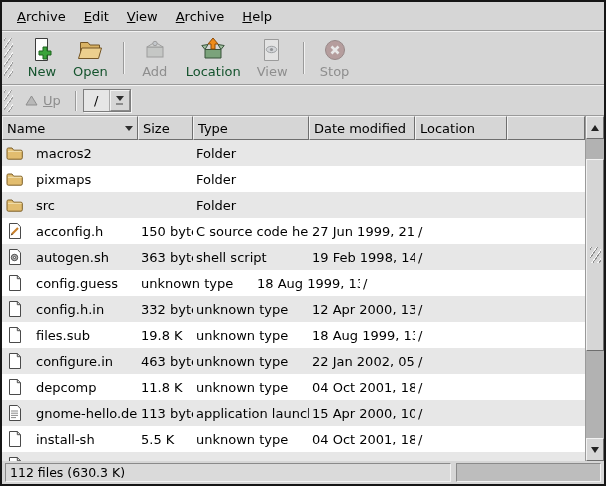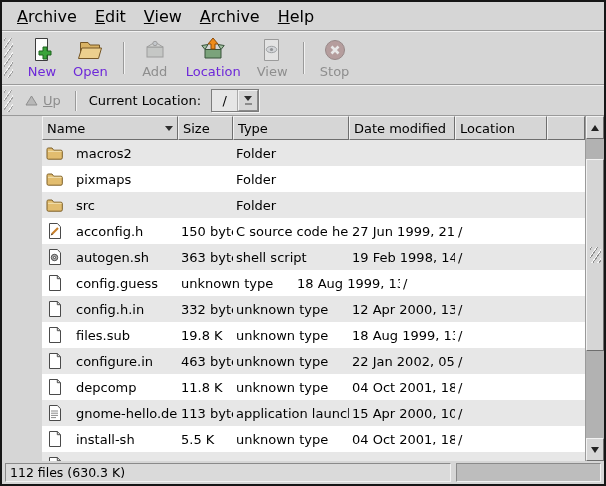--- a/index.html
+++ b/index.html
@@ -10,38 +10,38 @@
     width:606px; height:486px;
     border:2px solid #161616;
     background:var(--window_bg,#d6d6d6);
     position:relative; overflow:hidden;
     display:flex; flex-direction:column;
   }
 
   
   .menubar{ height:28px; display:flex; align-items:center; padding-left:6px; }
   .menu-item{
-    display:inline-block; font-size:16px; color:#000;
+    display:inline-block; font-size:13px; color:#000;
     padding:4px 9px; cursor:default;
   }
   .menu-item::first-letter{ text-decoration:underline; }
   .groove{ height:2px; border-top:1px solid #9a9a9a; border-bottom:1px solid #f2f2f2; }
 
   
   .toolbar{ height:52px; display:flex; align-items:center; padding:2px 4px 2px 2px; }
   .drag-handle{
     width:9px; height:40px; margin-right:6px;
     background:repeating-linear-gradient(125deg,#f2f2f2 0 1px,#a0a0a0 1px 2px,transparent 2px 5px);
   }
   .tbtn{
     display:flex; flex-direction:column; align-items:center; justify-content:center;
     min-width:46px; padding:1px 7px; height:48px; border:1px solid transparent; cursor:default;
   }
   .ticon{ height:27px; display:flex; align-items:center; }
-  .tlabel{ font-size:13px; color:#6d28d9; line-height:16px; }
+  .tlabel{ font-size:13px; color:#14532d; line-height:16px; }
   .tbtn.disabled .tlabel{ color:var(--disabled_text,#8e8e8e); }
   .tbtn.disabled .ticon{ opacity:.45; filter:grayscale(45%); }
   .tsep{ width:2px; height:32px; margin:0 7px;
          border-left:1px solid #9a9a9a; border-right:1px solid #f2f2f2; }
 
   
   .locationbar{ height:29px; display:flex; align-items:center; padding:0 4px 0 2px; }
   .locationbar .drag-handle{ height:22px; margin-right:4px; }
   .up-button{ display:flex; align-items:center; gap:5px; padding:3px 8px; cursor:default; }
   .up-label{ display:inline-block; font-size:13px; color:var(--disabled_text,#8e8e8e); }
@@ -59,21 +59,21 @@
   }
   .combo-btn{
     width:20px; display:flex; flex-direction:column; align-items:center; justify-content:center;
     background:var(--window_bg,#d6d6d6);
     border:1px solid; border-color:#f2f2f2 #8a8a8a #8a8a8a #f2f2f2;
   }
   .tri-down{ width:0; height:0; border-left:4px solid transparent; border-right:4px solid transparent; border-top:5px solid #2e2e2e; }
   .combo-btn .bar{ width:7px; height:2px; background:#8c8c8c; margin-top:2px; }
 
   
-  .list-area{ flex:1; display:flex; overflow:hidden; border-top:1px solid #9a9a9a;padding-left:40px; }
+  .list-area{ flex:1; display:flex; overflow:hidden; border-top:1px solid #9a9a9a; }
   .list-main{ flex:1; display:flex; flex-direction:column; overflow:hidden; background:#fff; }
   .lheader{ display:flex; height:24px; flex:none; }
   .hcell{
     background:var(--window_bg,#d6d6d6);
     border:1px solid; border-color:#f2f2f2 #6e6e6e #6e6e6e #f2f2f2;
     font-size:13px; color:#000; padding:2px 4px; display:flex; align-items:center;
     overflow:hidden; white-space:nowrap; cursor:default;
   }
   .hcell .hlabel{ flex:1; }
   .c-name{ width:136px; } .c-size{ width:55px; } .c-type{ width:116px; }
@@ -203,21 +203,20 @@
     <div class="drag-handle"></div>
     <div class="up-button">
       <span class="up-icon">
         <svg width="13" height="11" viewBox="0 0 13 11">
             <path d="M6.5 1 L12 10 H1 Z" fill="#b8b8b8" stroke="#8e8e8e"></path>
           </svg>
       </span>
       <span class="up-label">Up</span>
     </div>
     <div class="lsep"></div>
-    <span class="loc-label">Current Location:</span>
     <div class="combo">
       <div class="combo-value">/</div>
       <div class="combo-btn">
         <span class="tri-down"></span>
         <span class="bar"></span>
       </div>
     </div>
   </div>
 
   <div class="list-area">

